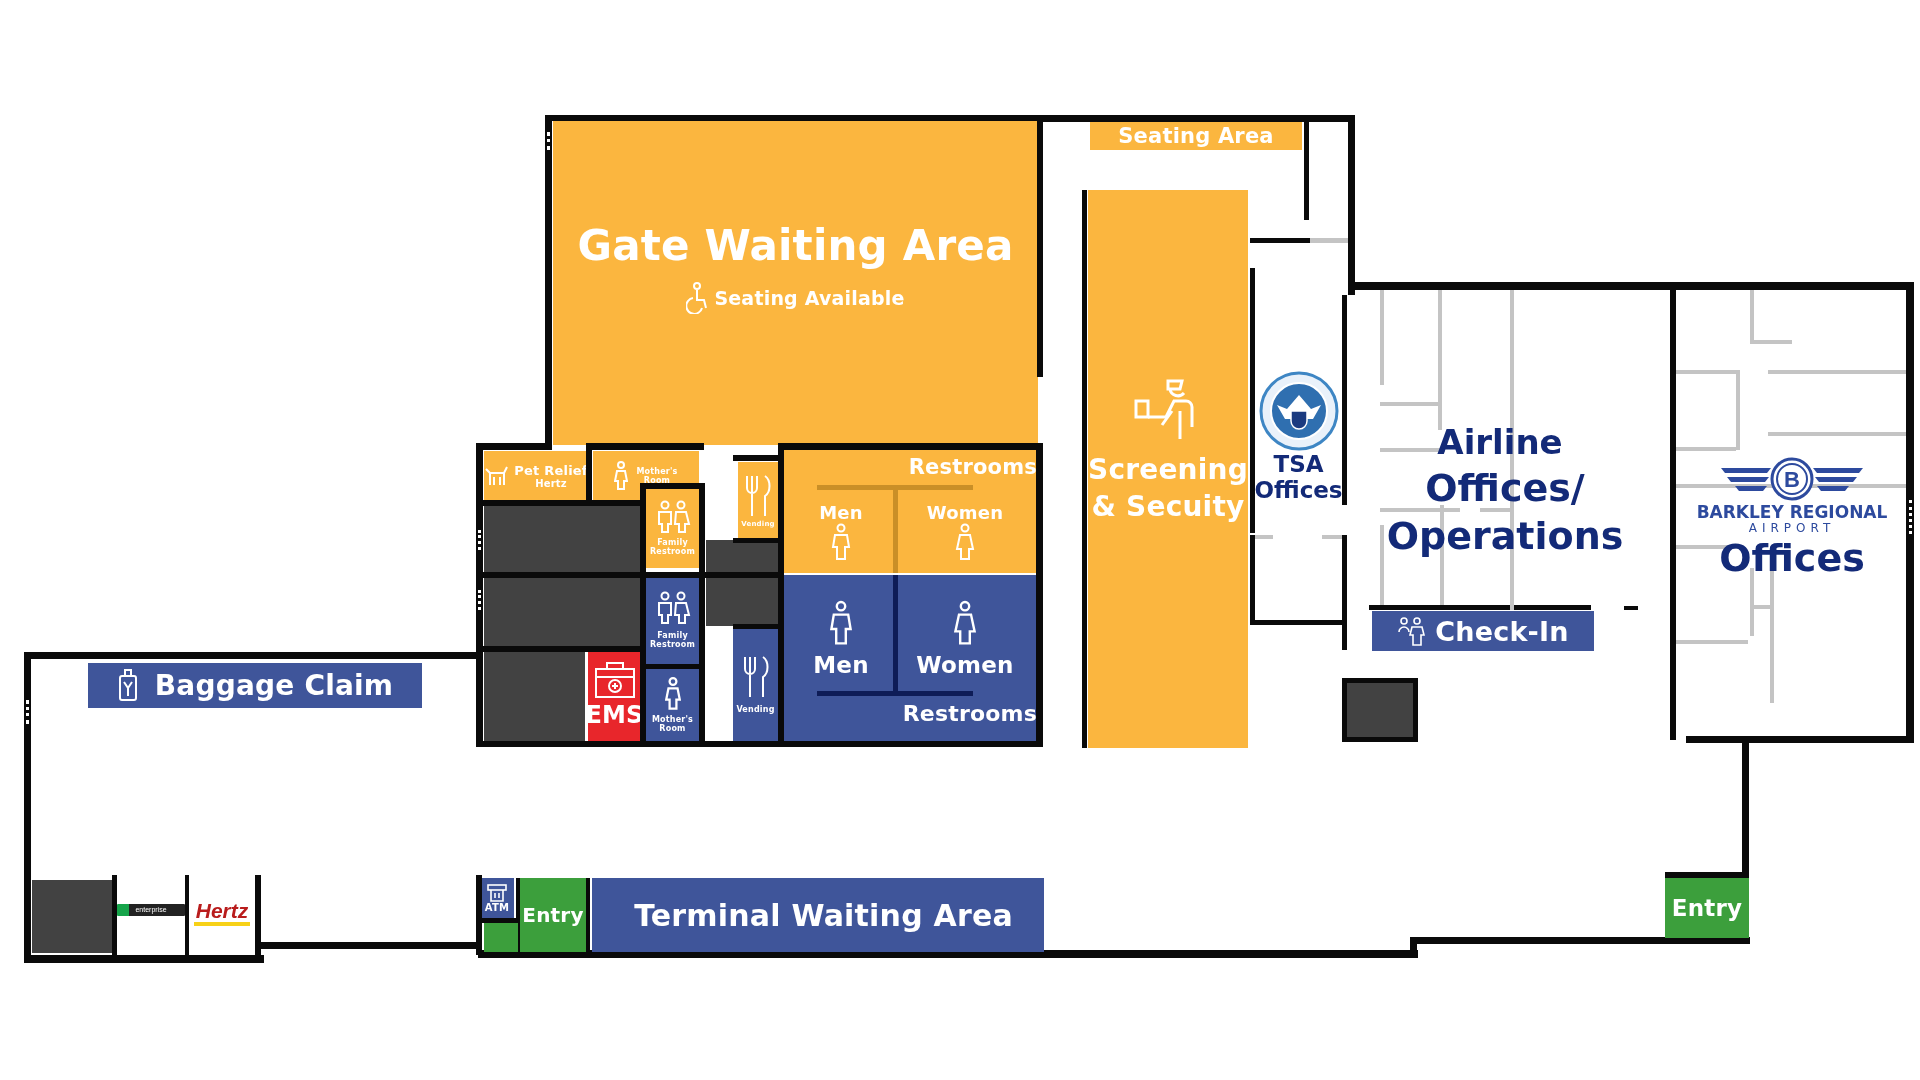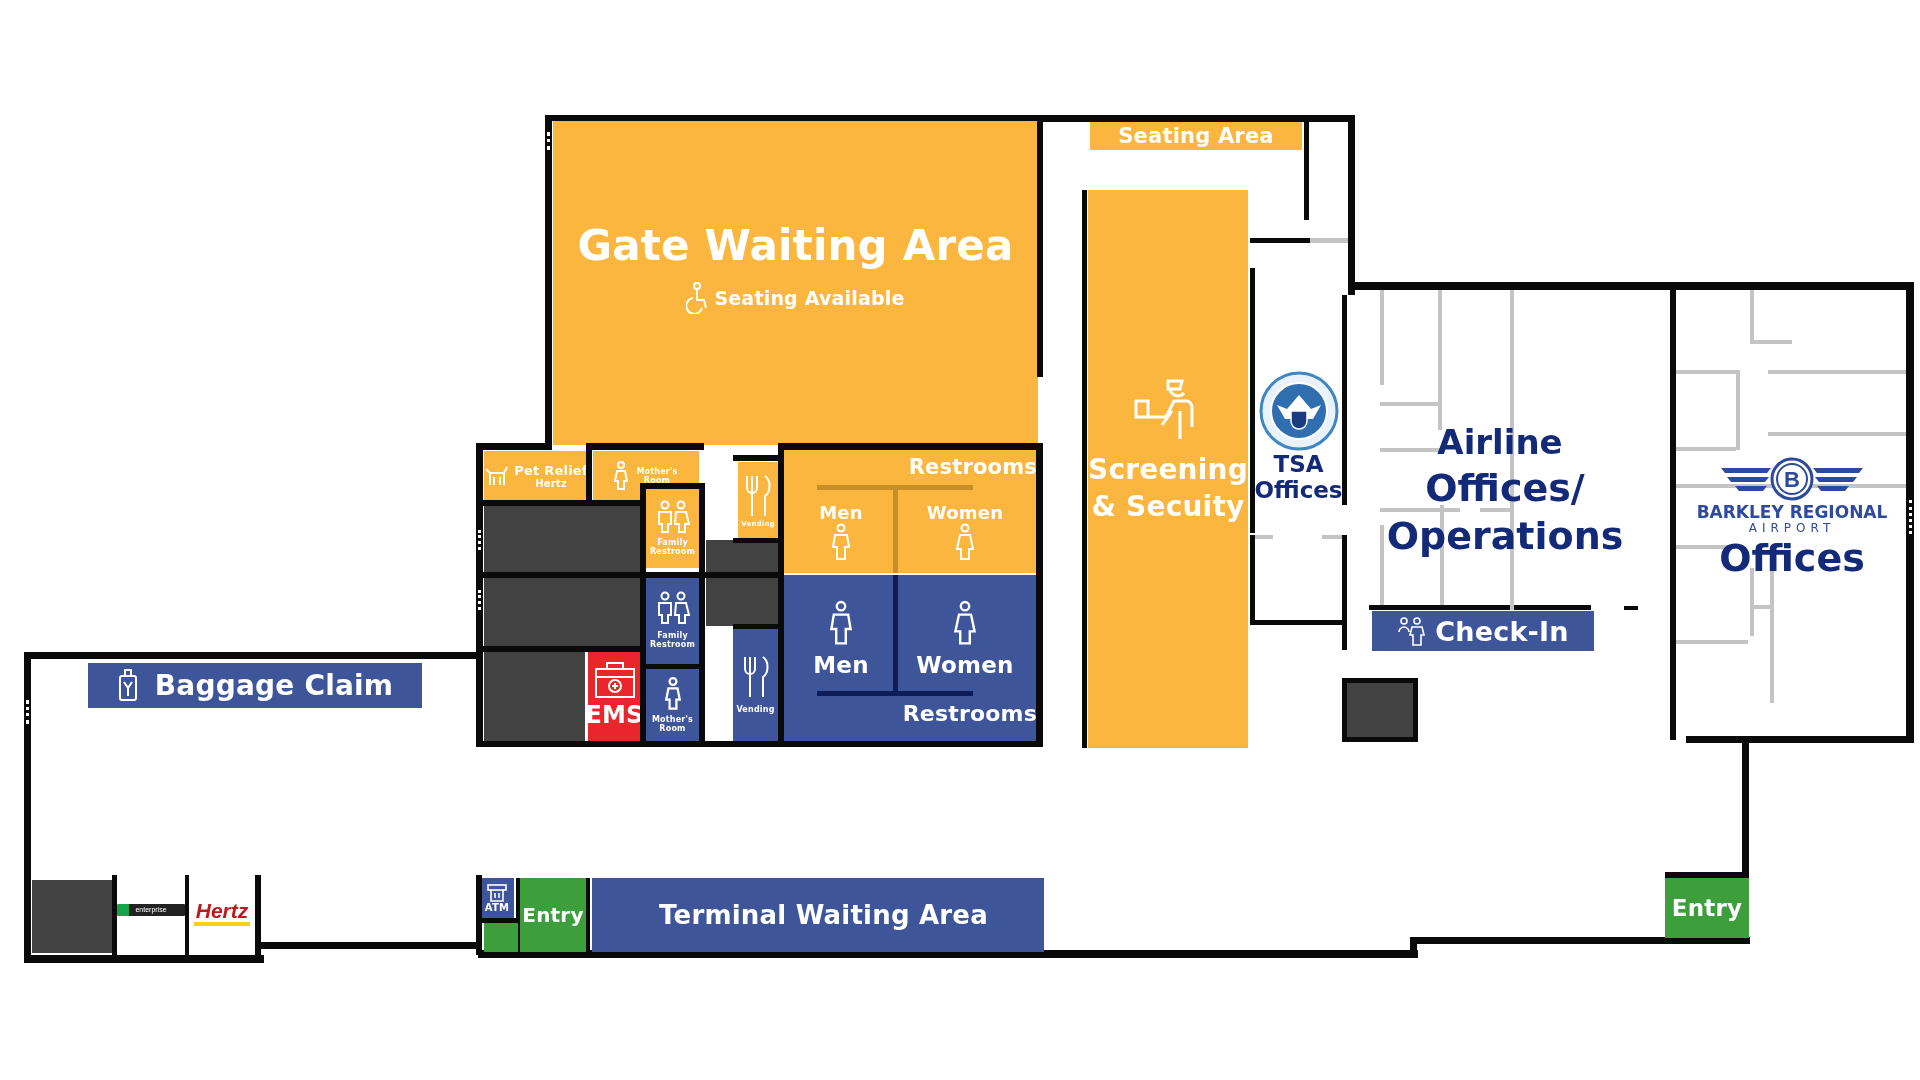--- a/index.html
+++ b/index.html
@@ -345,21 +345,21 @@
       <svg width="22" height="36" viewBox="0 0 22 36" fill="none" stroke="#fff" stroke-width="2">
           <path d="M8 2 h6 v6 h-6 z"></path>
           <rect x="3" y="8" width="16" height="24" rx="2"></rect>
           <path d="M7 14 l4 6 l4 -6 M11 20 v8"></path>
         </svg>
     </span>
     <span class="lbl" style="font-size:28px;">Baggage Claim</span>
   </div>
 
   <div class="abs navy center" style="left:592px;top:878px;width:452px;height:74px;">
-    <span class="lbl" style="font-size:26px;margin-left:11px;">Terminal Waiting Area</span>
+    <span class="lbl" style="font-size:30px;margin-left:11px;">Terminal Waiting Area</span>
   </div>
 
   <div class="abs navy center" style="left:480px;top:878px;width:34px;height:40px;">
     <span>
       <svg width="22" height="18" viewBox="0 0 22 18" fill="none" stroke="#fff" stroke-width="1.6">
           <rect x="2" y="1" width="18" height="5"></rect>
           <path d="M5 6 v11 h12 v-11 M9 9 v5 M13 9 v5"></path>
         </svg>
     </span>
     <span class="lbl" style="font-size:10px;">ATM</span>

